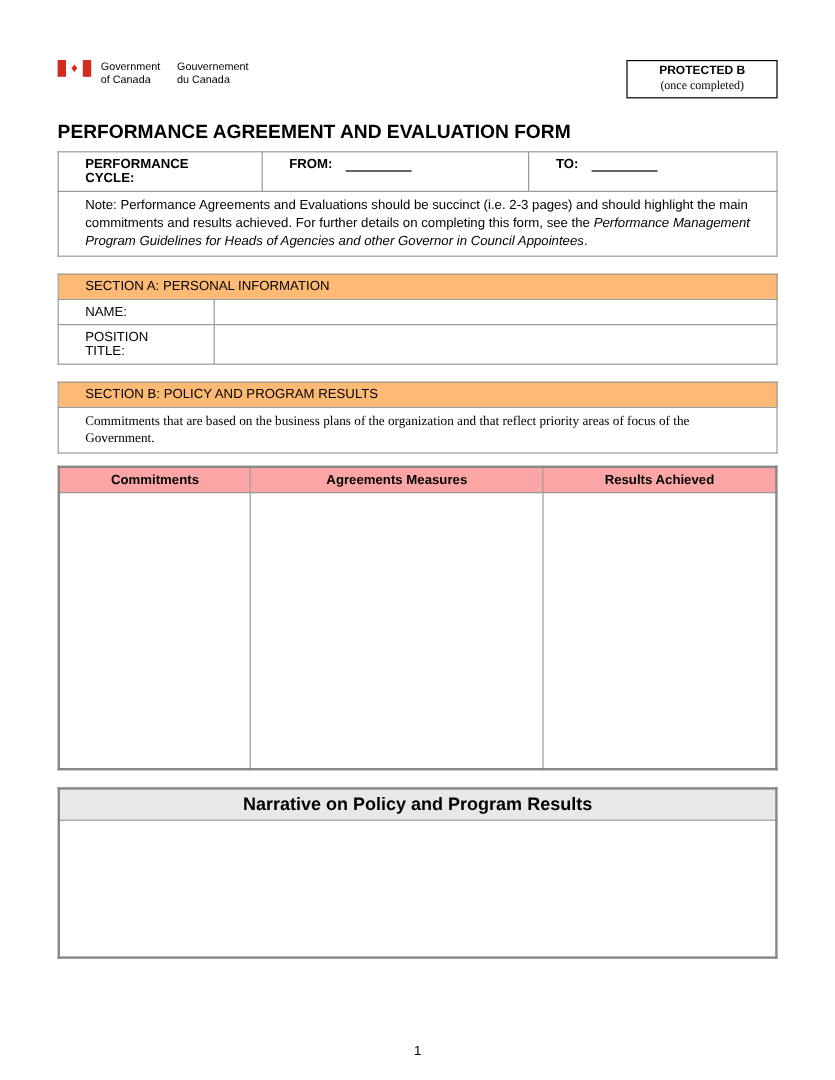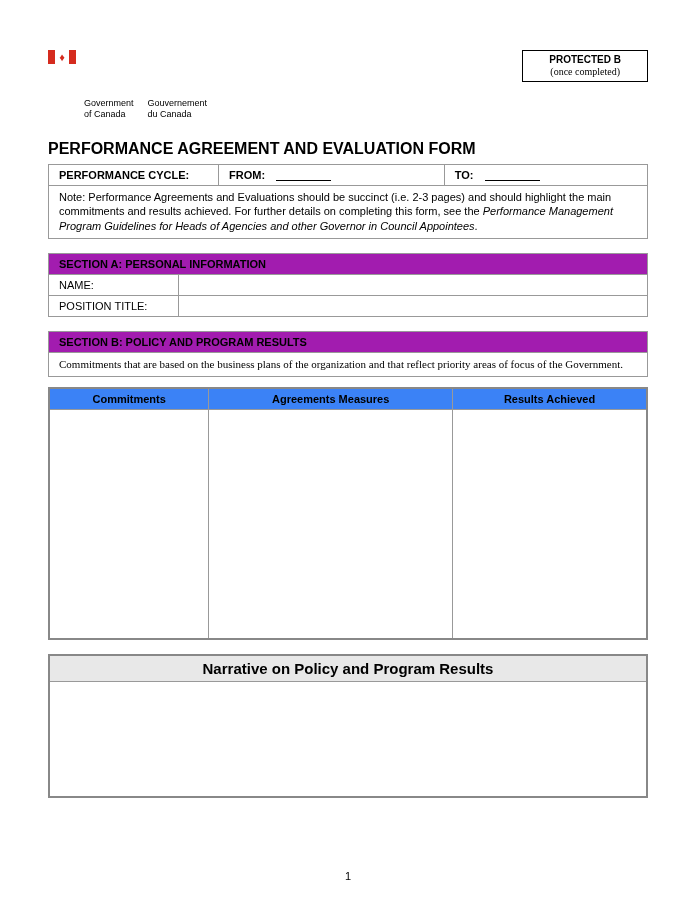--- a/index.html
+++ b/index.html
@@ -12,38 +12,38 @@
     font-size: 11px;
     color: #000;
     position: relative;
   }
   .header-row { display: flex; justify-content: space-between; align-items: flex-start; margin-bottom: 20px; }
   .gov-block { display: flex; align-items: flex-start; gap: 8px; }
   .flag-icon { width: 28px; height: 14px; display: flex; }
   .flag-bar { width: 7px; height: 14px; background: #d52b1e; }
   .flag-center { width: 14px; height: 14px; background: #fff; display: flex; align-items: center; justify-content: center; }
   .leaf { color: #d52b1e; font-size: 11px; line-height: 1; }
-  .gov-text { display: flex; gap: 14px; font-size: 9px; line-height: 1.2; margin-top: 48px; }
+  .gov-text { display: flex; gap: 14px; font-size: 9px; line-height: 1.2; }
   .protected-box { border: 1.5px solid #000; padding: 3px 26px; text-align: center; font-size: 10px; font-weight: bold; line-height: 1.2; }
   .protected-box .sub { font-weight: normal; font-family: Liberation Serif, serif; }
   .title { font-size: 16px; font-weight: bold; margin-bottom: 6px; }
   .form-table { width: 100%; border-collapse: collapse; border: 1px solid #999; }
-  .form-table td, .form-table th { border: 1px solid #999; padding: 4px 10px; vertical-align: top; font-size: 11px; }
+  .form-table td, .form-table th { border: 1px solid #999; padding: 4px 22px; vertical-align: top; font-size: 11px; }
   .cycle-row td { font-weight: bold; }
   .cycle-label { width: 170px; }
   .cycle-field { font-weight: bold; text-align: left; }
   .underline { display: inline-block; border-bottom: 1px solid #000; width: 55px; height: 12px; margin-left: 8px; vertical-align: bottom; }
   .note-cell { font-weight: normal; font-size: 11px; line-height: 1.35; }
   .note-cell .italic { font-style: italic; }
-  .section-header { background: #a21caf; font-weight: bold; font-size: 11px; }
+  .section-header { background: #fdba74; font-weight: normal; font-size: 11px; }
   .label-col { width: 130px; font-weight: normal; }
   .spacer { height: 14px; }
   .desc-cell { font-size: 11px; line-height: 1.35; font-family: Liberation Serif, serif; }
   .three-col { width: 100%; border-collapse: collapse; border: 2px solid #888; margin-top: 10px; }
-  .three-col th { background: #3b82f6; border: 1px solid #999; padding: 4px; font-size: 11px; text-align: center; font-weight: bold; }
+  .three-col th { background: #fca5a5; border: 1px solid #999; padding: 4px; font-size: 11px; text-align: center; font-weight: bold; }
   .three-col td { border: 1px solid #999; height: 230px; }
   .narrative-table { width: 100%; border-collapse: collapse; border: 2px solid #888; margin-top: 14px; }
   .narrative-table th { background: #e8e8e8; border: 1px solid #999; padding: 4px; font-size: 15px; text-align: center; font-weight: bold; }
   .narrative-table td { border: 1px solid #999; height: 115px; }
   .page-num { position: absolute; bottom: 18px; left: 0; right: 0; text-align: center; font-size: 11px; }
 </style>
 </head>
 <body>
 
 <div class="header-row">

